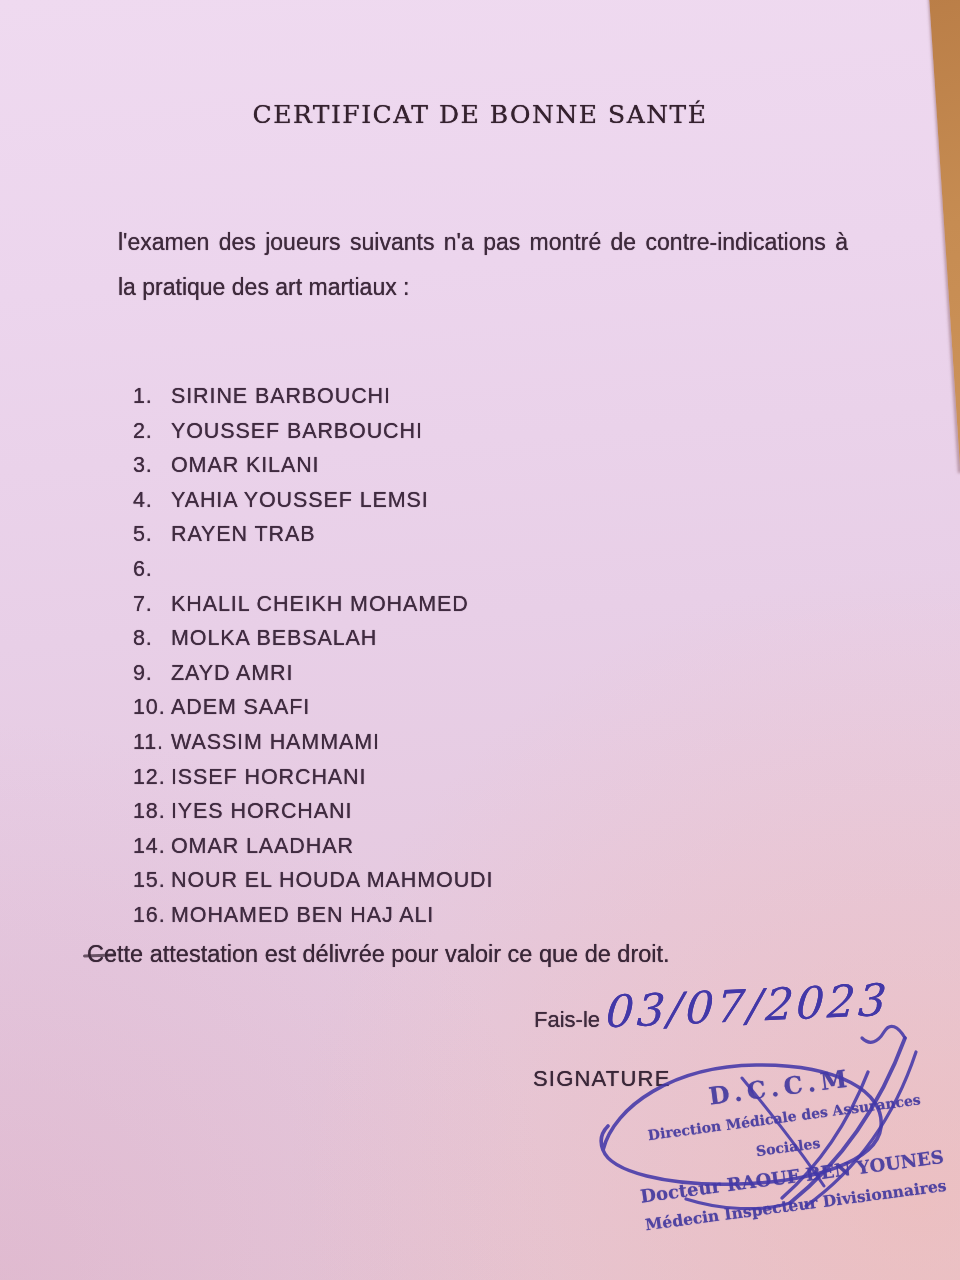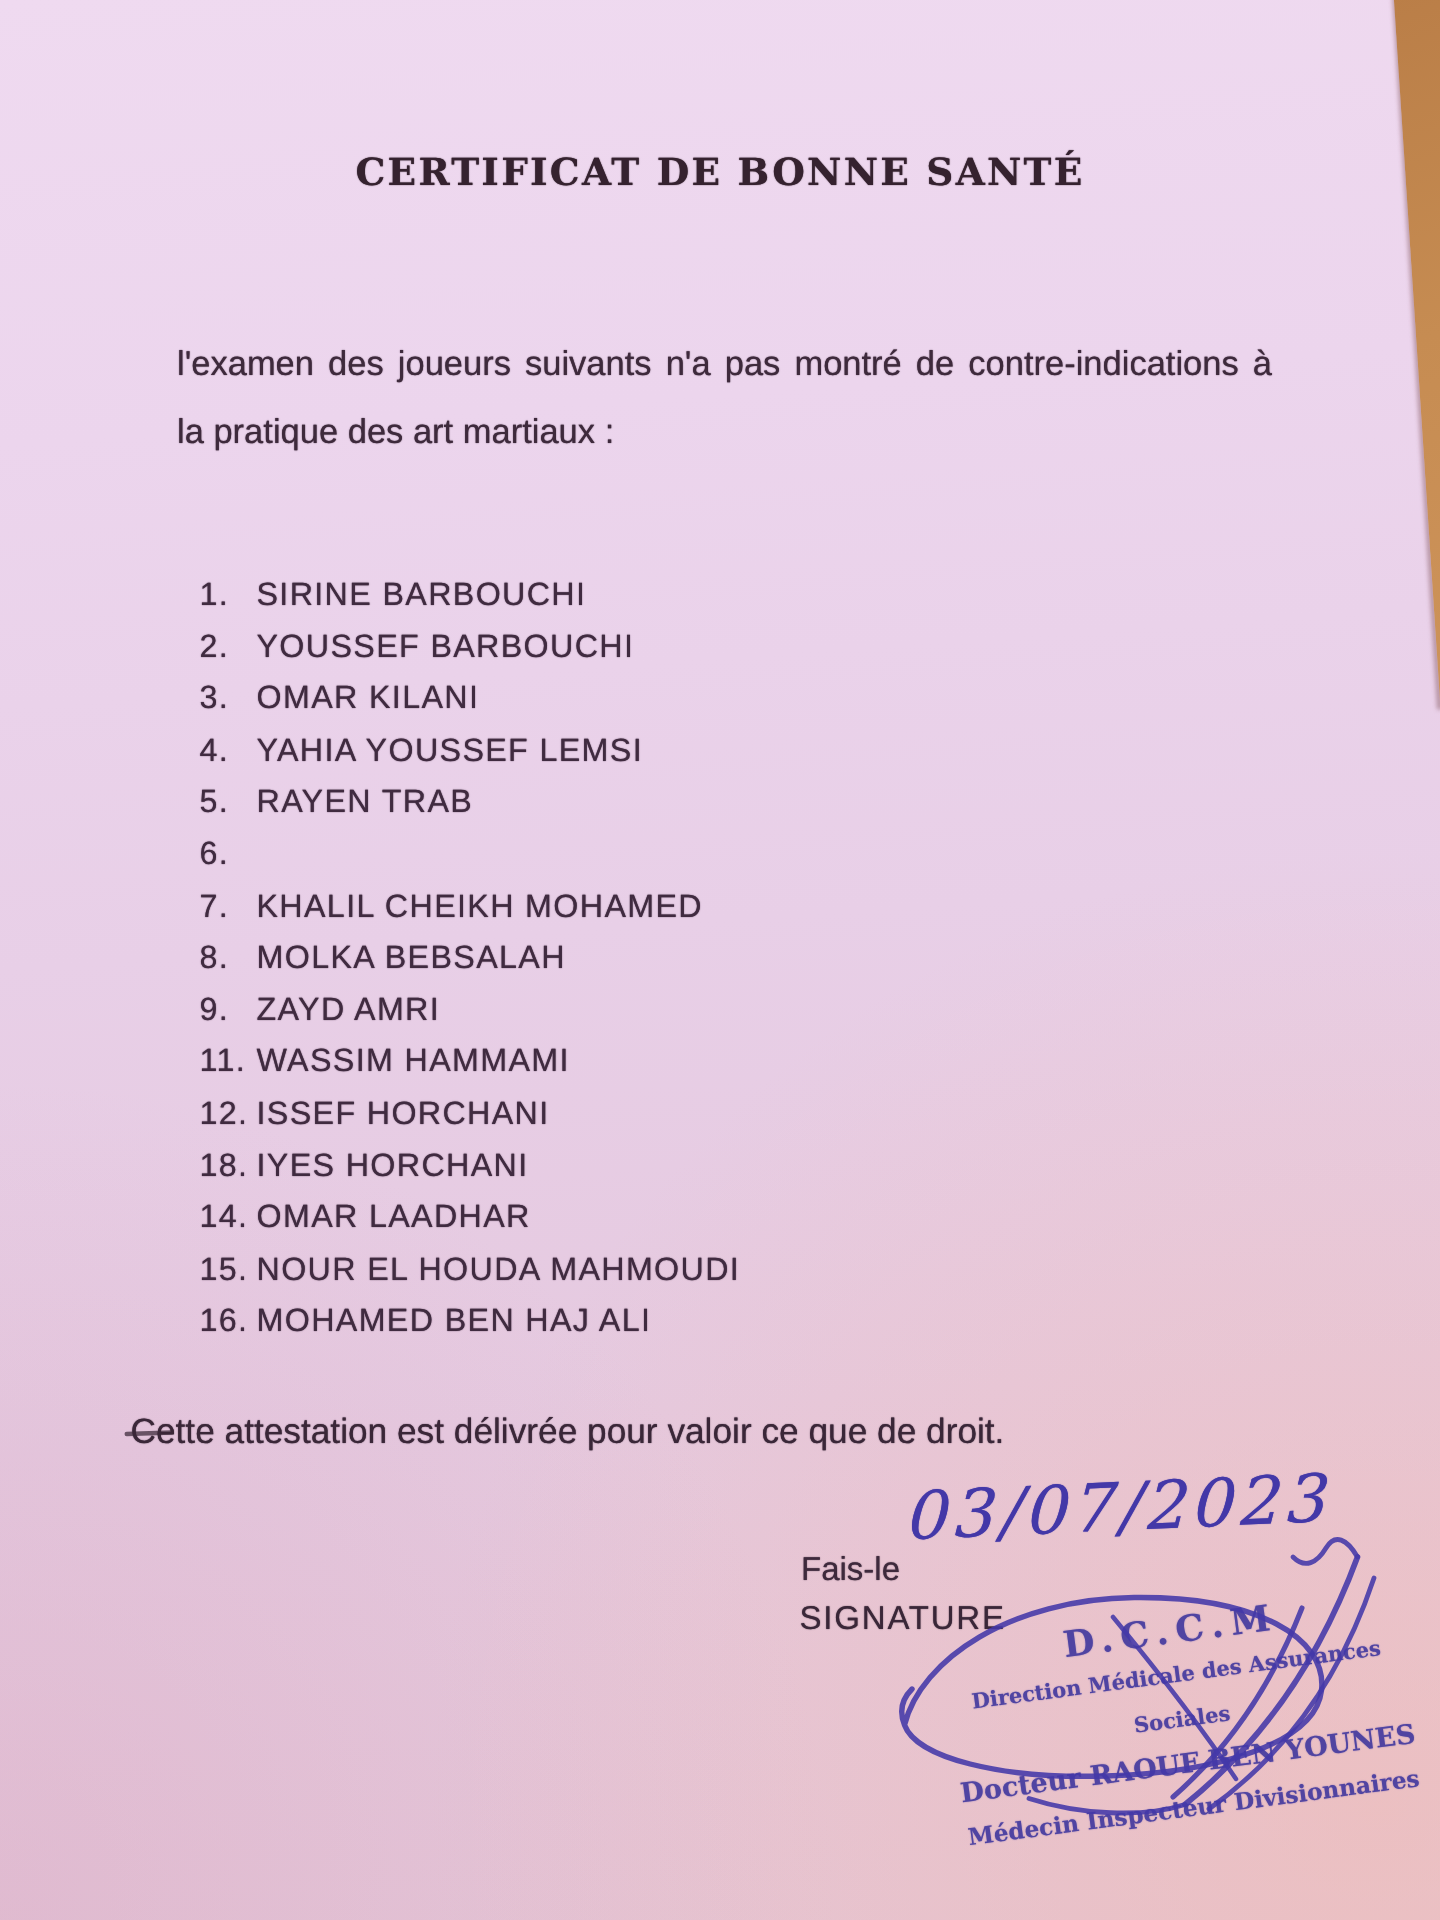--- a/index.html
+++ b/index.html
@@ -27,21 +27,21 @@
   .edge-shadow{
     position:absolute;left:928px;top:-4px;width:4px;height:478px;
     background:rgba(96,48,48,.38);filter:blur(1.5px);
     transform:rotate(-3.6deg);transform-origin:top left;
   }
   .printed{text-shadow:0 0 .8px currentColor;}
   .title{
     position:absolute;top:100px;left:0;width:100%;margin:0;
     text-align:center;
     font-family:"DejaVu Serif","Liberation Serif",serif;
-    font-size:25px;font-weight:bold;letter-spacing:1.5px;
+    font-size:25px;font-weight:normal;letter-spacing:1.5px;
     color:#35222f;
   }
   .intro{
     position:absolute;top:220px;left:118px;width:730px;
     font-size:23px;line-height:45px;color:#3e2a3c;
   }
   .iline{white-space:nowrap;}
   .iline.justified{white-space:normal;text-align:justify;text-align-last:justify;}
   .iline.indent{padding-left:64px;}
   .list{
@@ -53,21 +53,21 @@
   .closing{
     position:absolute;top:941px;left:87px;width:820px;
     font-size:23.5px;color:#3a2738;
   }
   .strike{
     position:absolute;left:83px;top:954px;width:33px;height:3px;
     background:rgba(58,39,56,.72);transform:rotate(-2deg);border-radius:2px;
   }
   .fais{
     position:absolute;top:1007px;left:534px;
-    font-size:22px;color:#3e2a3c;margin-top:26px;
+    font-size:22px;color:#3e2a3c;
   }
   .date-hw{
     position:absolute;top:980px;left:606px;
     font-family:"DejaVu Serif","Liberation Serif",serif;
     font-style:italic;font-size:44px;letter-spacing:3px;
     color:var(--pen,#4338a8);
     transform:rotate(-2.5deg) skewX(-6deg);
     text-shadow:0 0 .6px currentColor;
   }
   .sig-label{
@@ -143,20 +143,24 @@
   <div class="row">
     <span class="num">8.</span>
           <span class="pname">MOLKA BEBSALAH</span>
   </div>
 
   <div class="row">
     <span class="num">9.</span>
           <span class="pname">ZAYD AMRI</span>
   </div>
 
+  <div class="row">
+    <span class="num">10.</span>
+          <span class="pname">ADEM SAAFI</span>
+  </div>
 
   <div class="row">
     <span class="num">11.</span>
           <span class="pname">WASSIM HAMMAMI</span>
   </div>
 
   <div class="row">
     <span class="num">12.</span>
           <span class="pname">ISSEF HORCHANI</span>
   </div>

